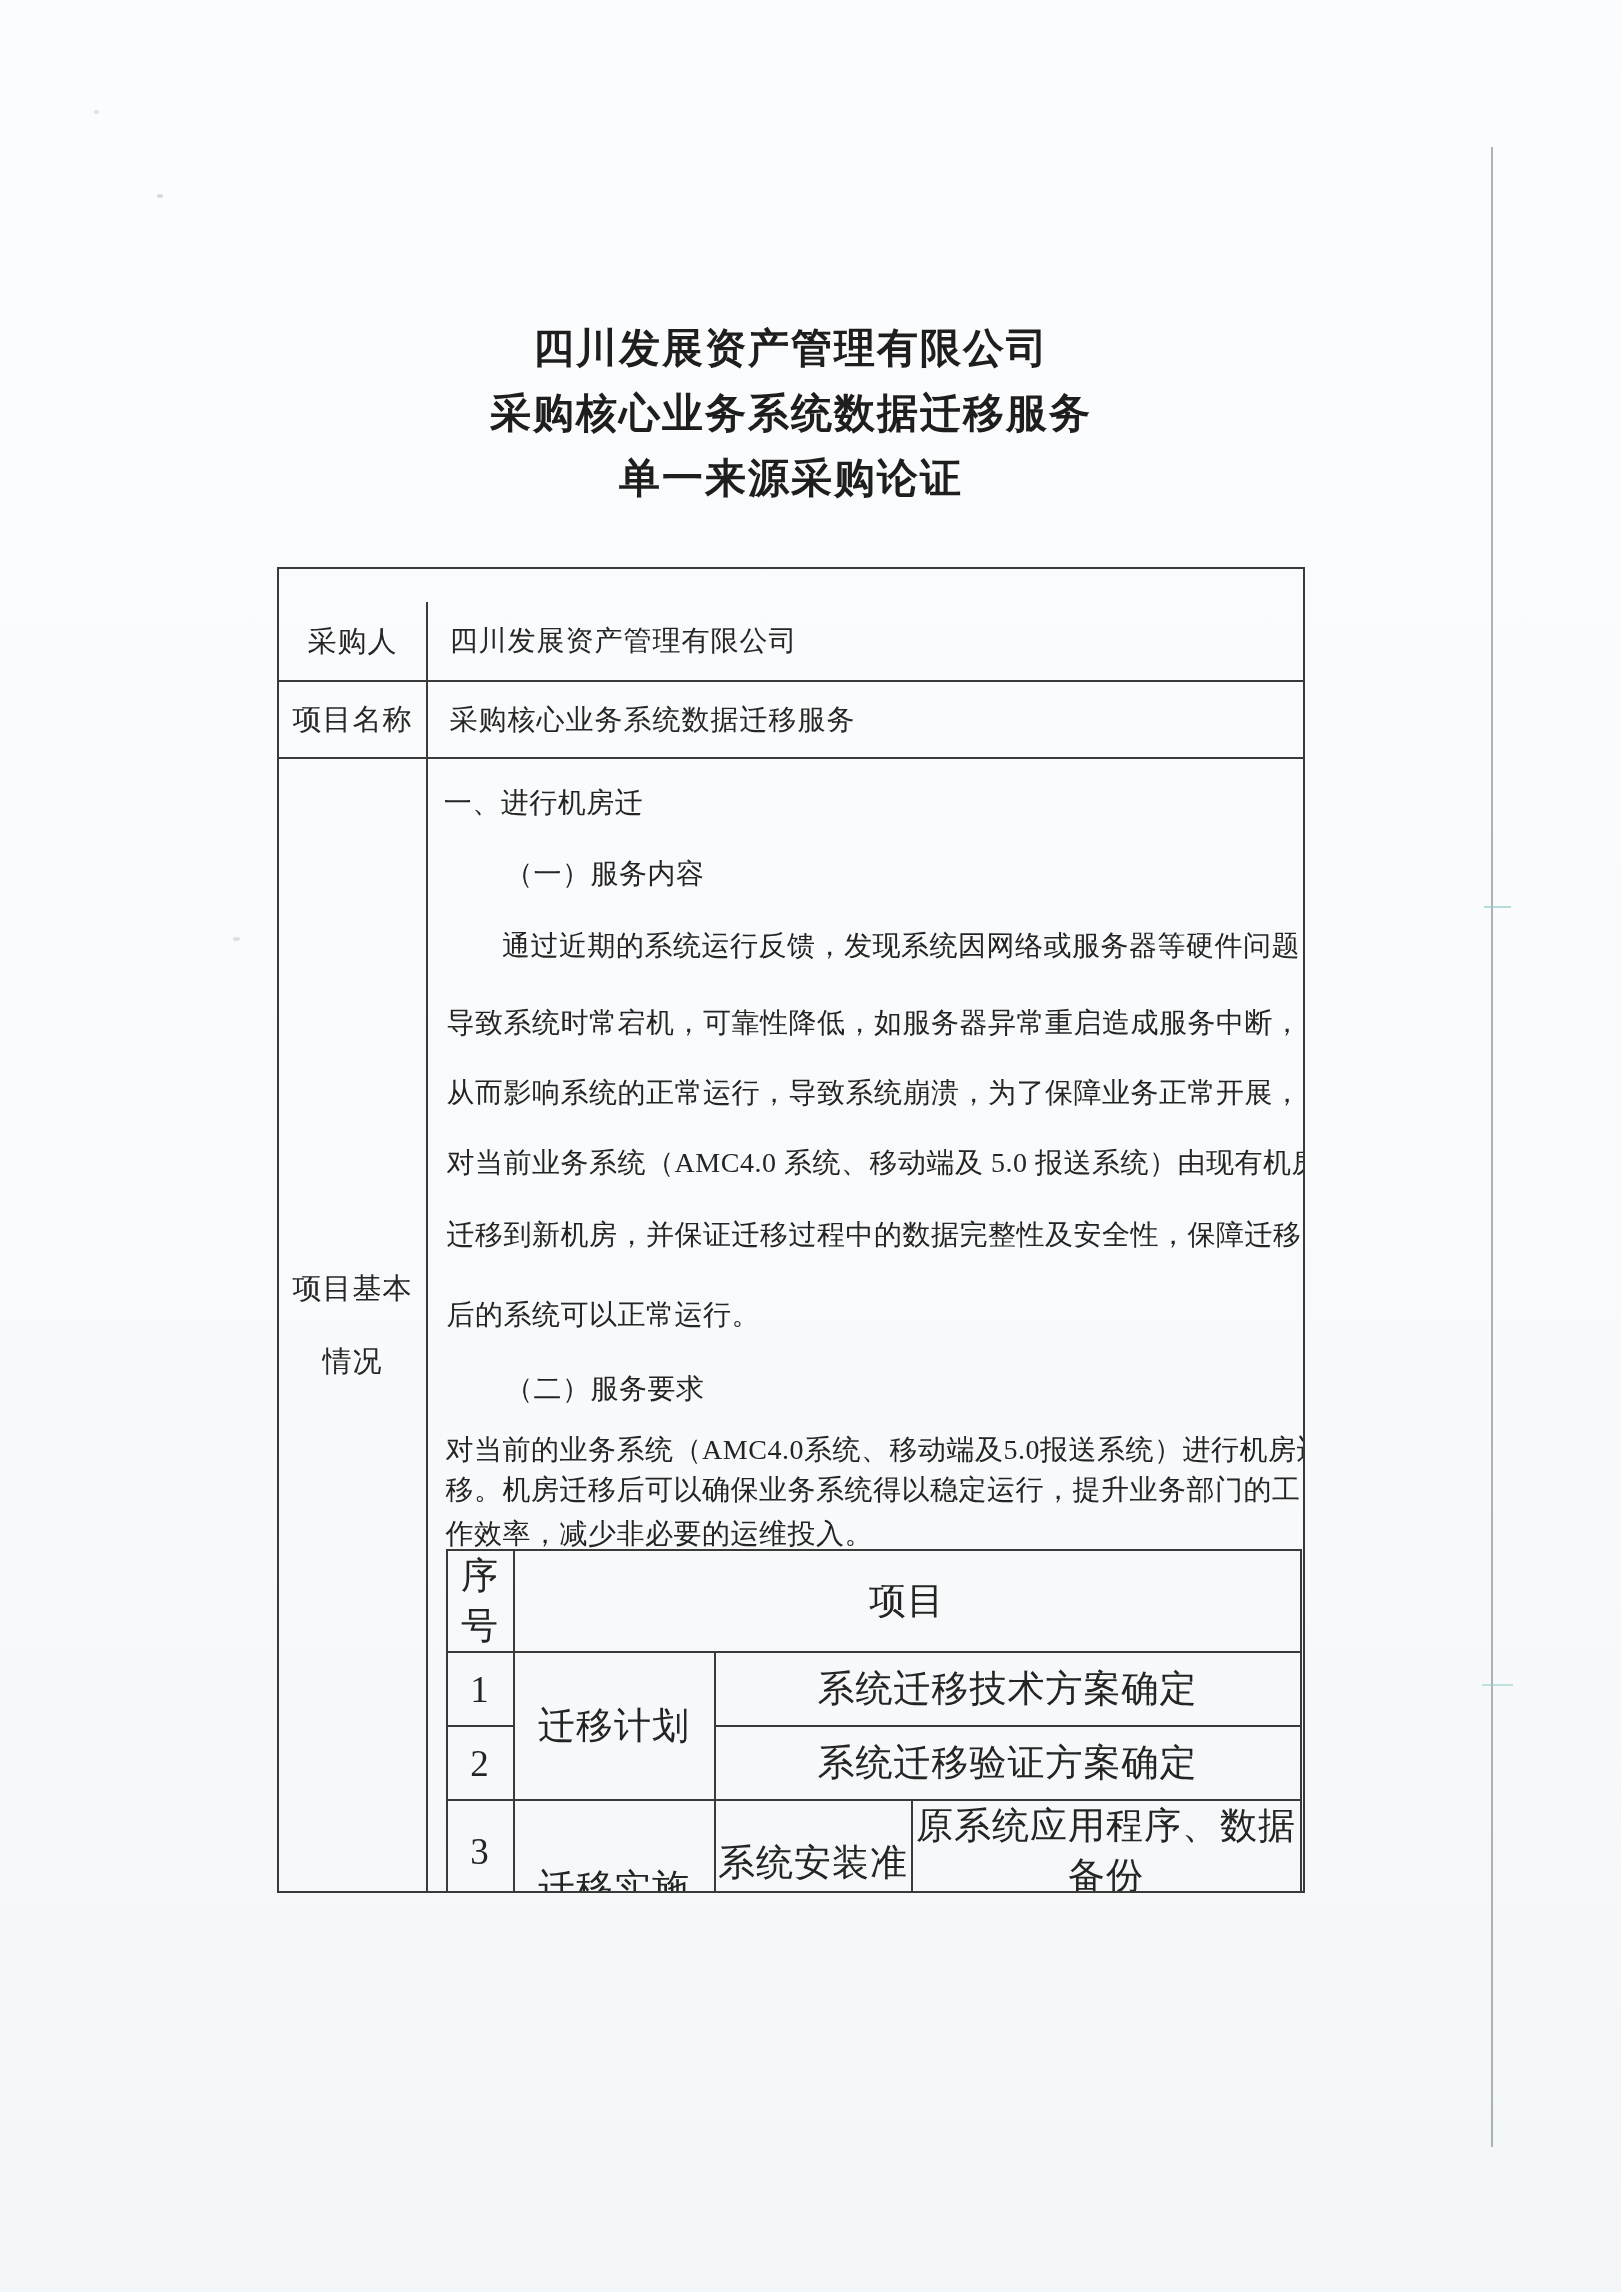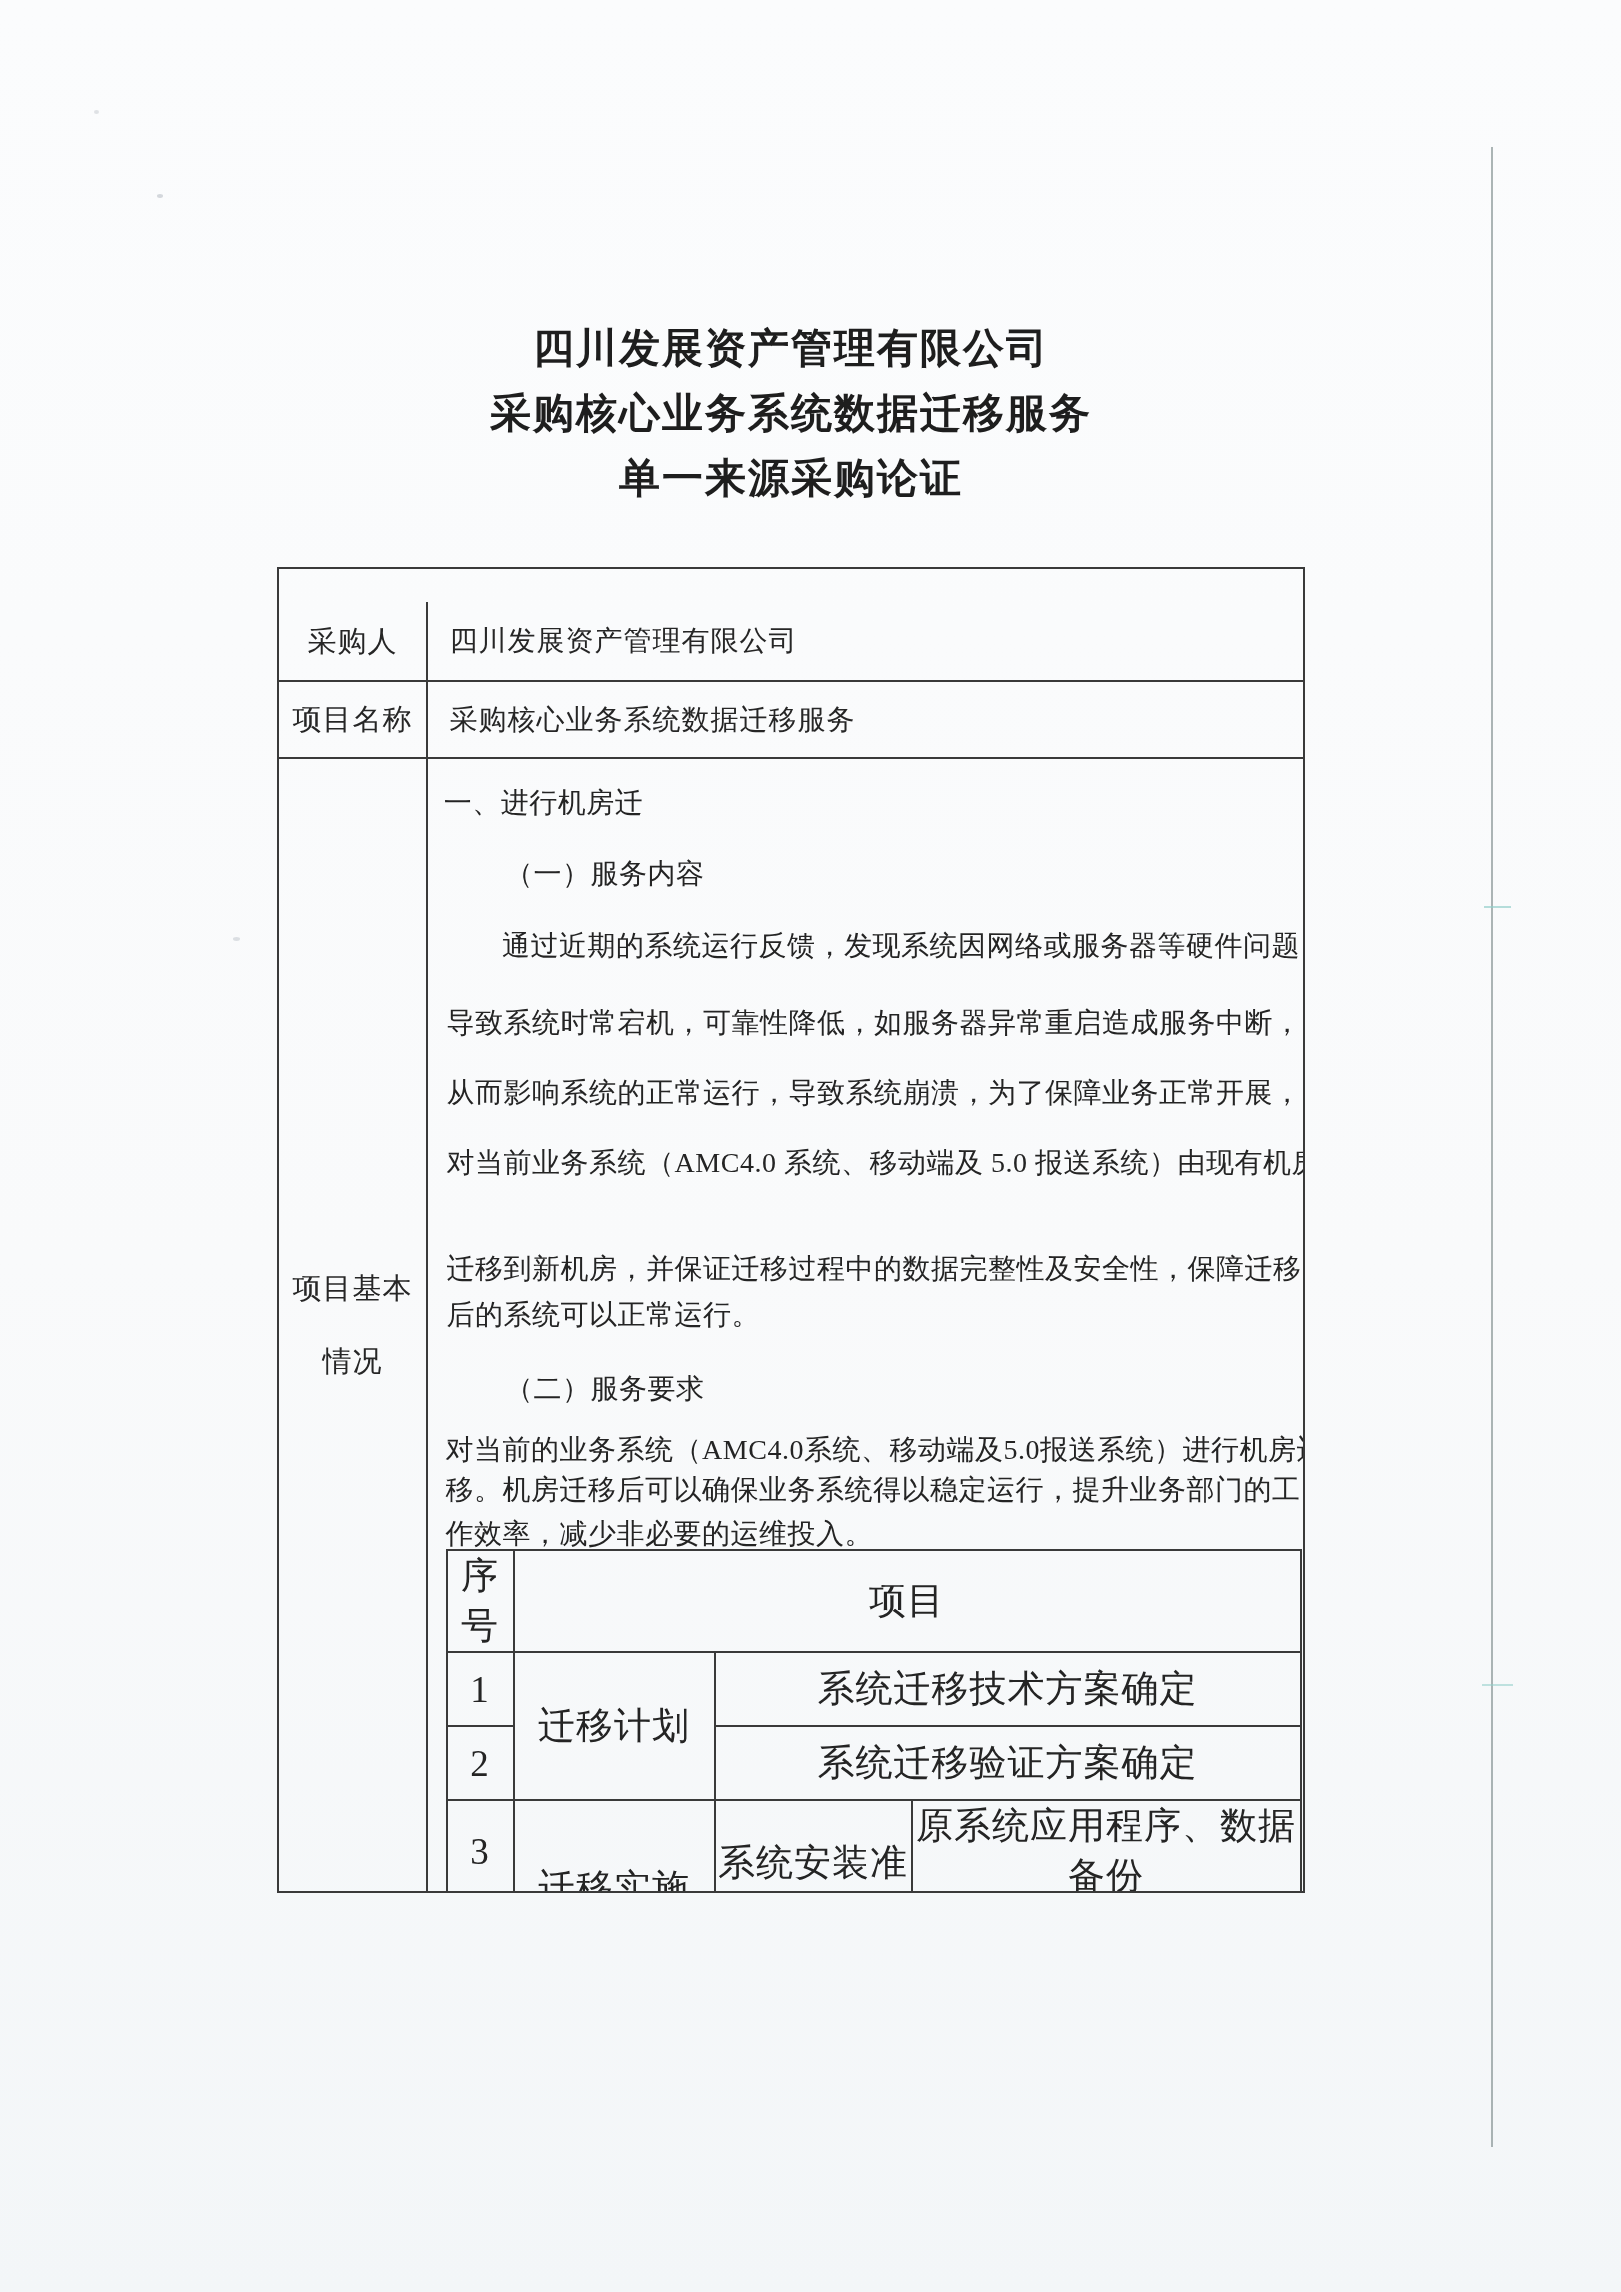--- a/index.html
+++ b/index.html
@@ -115,21 +115,21 @@
     letter-spacing: 0.5px;
     white-space: nowrap;
     color: #242424;
   }
   .ln-0  { top: 24.5px;  left: 15.7px; }
   .ln-1  { top: 96px;  left: 77px; }
   .ln-2  { top: 168px; left: 74px; }
   .ln-3  { top: 245px; left: 18.6px; }
   .ln-4  { top: 315px; left: 18.6px; }
   .ln-5  { top: 385px; left: 18.6px; }
-  .ln-6  { top: 457px; left: 18.6px; margin-top: 34px; }
+  .ln-6  { top: 457px; left: 18.6px; }
   .ln-7  { top: 537px; left: 18.6px; }
   .ln-8  { top: 611px; left: 77px; }
   .ln-9  { top: 672px; left: 17.6px; }
   .ln-10 { top: 712px; left: 17.6px; }
   .ln-11 { top: 756px; left: 17.6px; }
 
   
   .itable-wrap {
     position: absolute;
     left: 17.6px;

